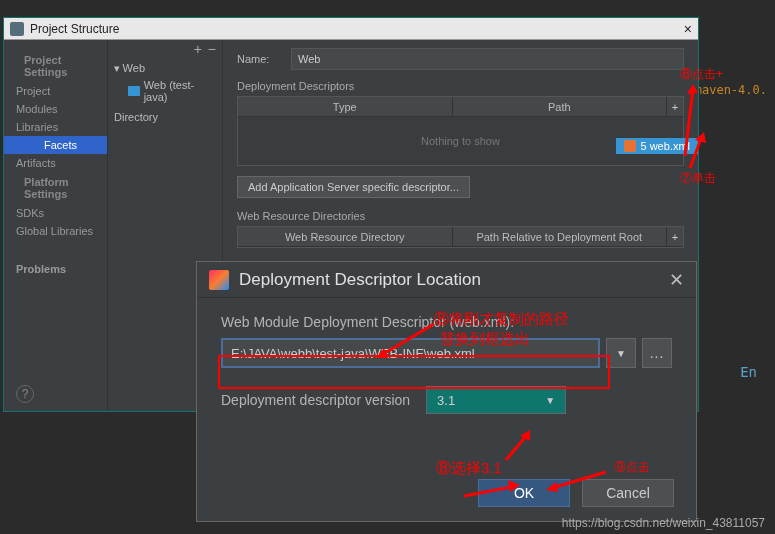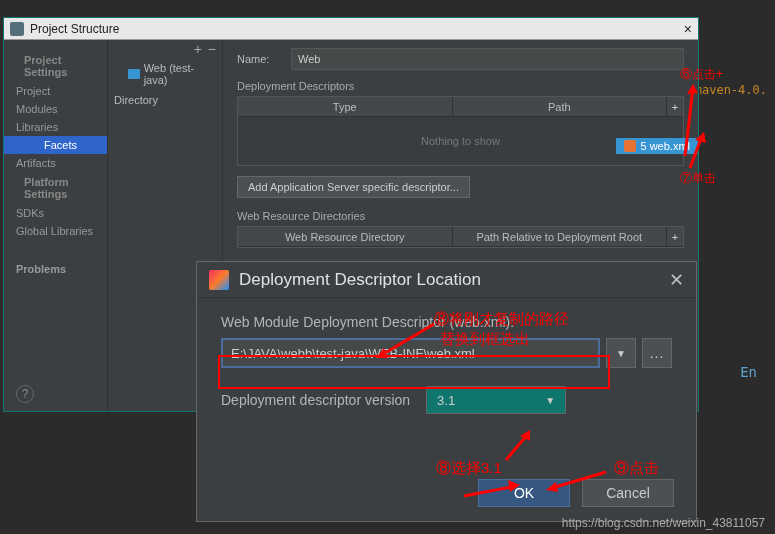--- a/index.html
+++ b/index.html
@@ -95,20 +95,21 @@
       <div class="sidebar-item">Global Libraries</div>
       <div class="sidebar-item" style="margin-top:20px;font-weight:bold;">Problems</div>
     </div>
 
     <div class="middle-panel">
       <div class="mp-tools">
         <span>+</span>
         <span>−</span>
       </div>
       <div class="mp-tree">
+        <div class="mp-row webroot">▾ <span>Web</span></div>
         <div class="mp-row indent">
             <span class="blue-ico"></span>
             <span>Web (test-java)</span>
           </div>
         <div class="mp-row" style="margin-top:4px;">Directory</div>
       </div>
     </div>
 
     <div class="right-panel">
       <div class="field-row">
@@ -189,21 +190,21 @@
     <path d="M64 6 L10 38" stroke="#f00" stroke-width="3" fill="none"></path>
     <path d="M6 40 L18 40 L14 30 Z" fill="#f00"></path>
   </svg>
 
 <div class="annot" style="left:436px; top:459px; font-size:15px; z-index:16;">⑧选择3.1</div>
 <svg style="position:absolute; left:500px; top:428px; z-index:16; pointer-events:none;" width="40" height="36">
     <path d="M6 32 L28 6" stroke="#f00" stroke-width="3" fill="none"></path>
     <path d="M30 2 L20 8 L30 13 Z" fill="#f00"></path>
   </svg>
 
-<div class="annot" style="left:614px; top:459px; font-size:15px; z-index:16;">⑨点击</div>
+<div class="annot" style="left:614px; top:459px; font-size:12px; z-index:16;">⑨点击</div>
 <svg style="position:absolute; left:542px; top:466px; z-index:16; pointer-events:none;" width="70" height="30">
     <path d="M64 6 L10 22" stroke="#f00" stroke-width="3" fill="none"></path>
     <path d="M4 24 L16 26 L14 16 Z" fill="#f00"></path>
   </svg>
 <svg style="position:absolute; left:458px; top:478px; z-index:16; pointer-events:none;" width="70" height="24">
     <path d="M6 18 L58 8" stroke="#f00" stroke-width="3" fill="none"></path>
     <path d="M62 7 L50 2 L52 14 Z" fill="#f00"></path>
   </svg>
 
 <div class="watermark">https://blog.csdn.net/weixin_43811057</div>

